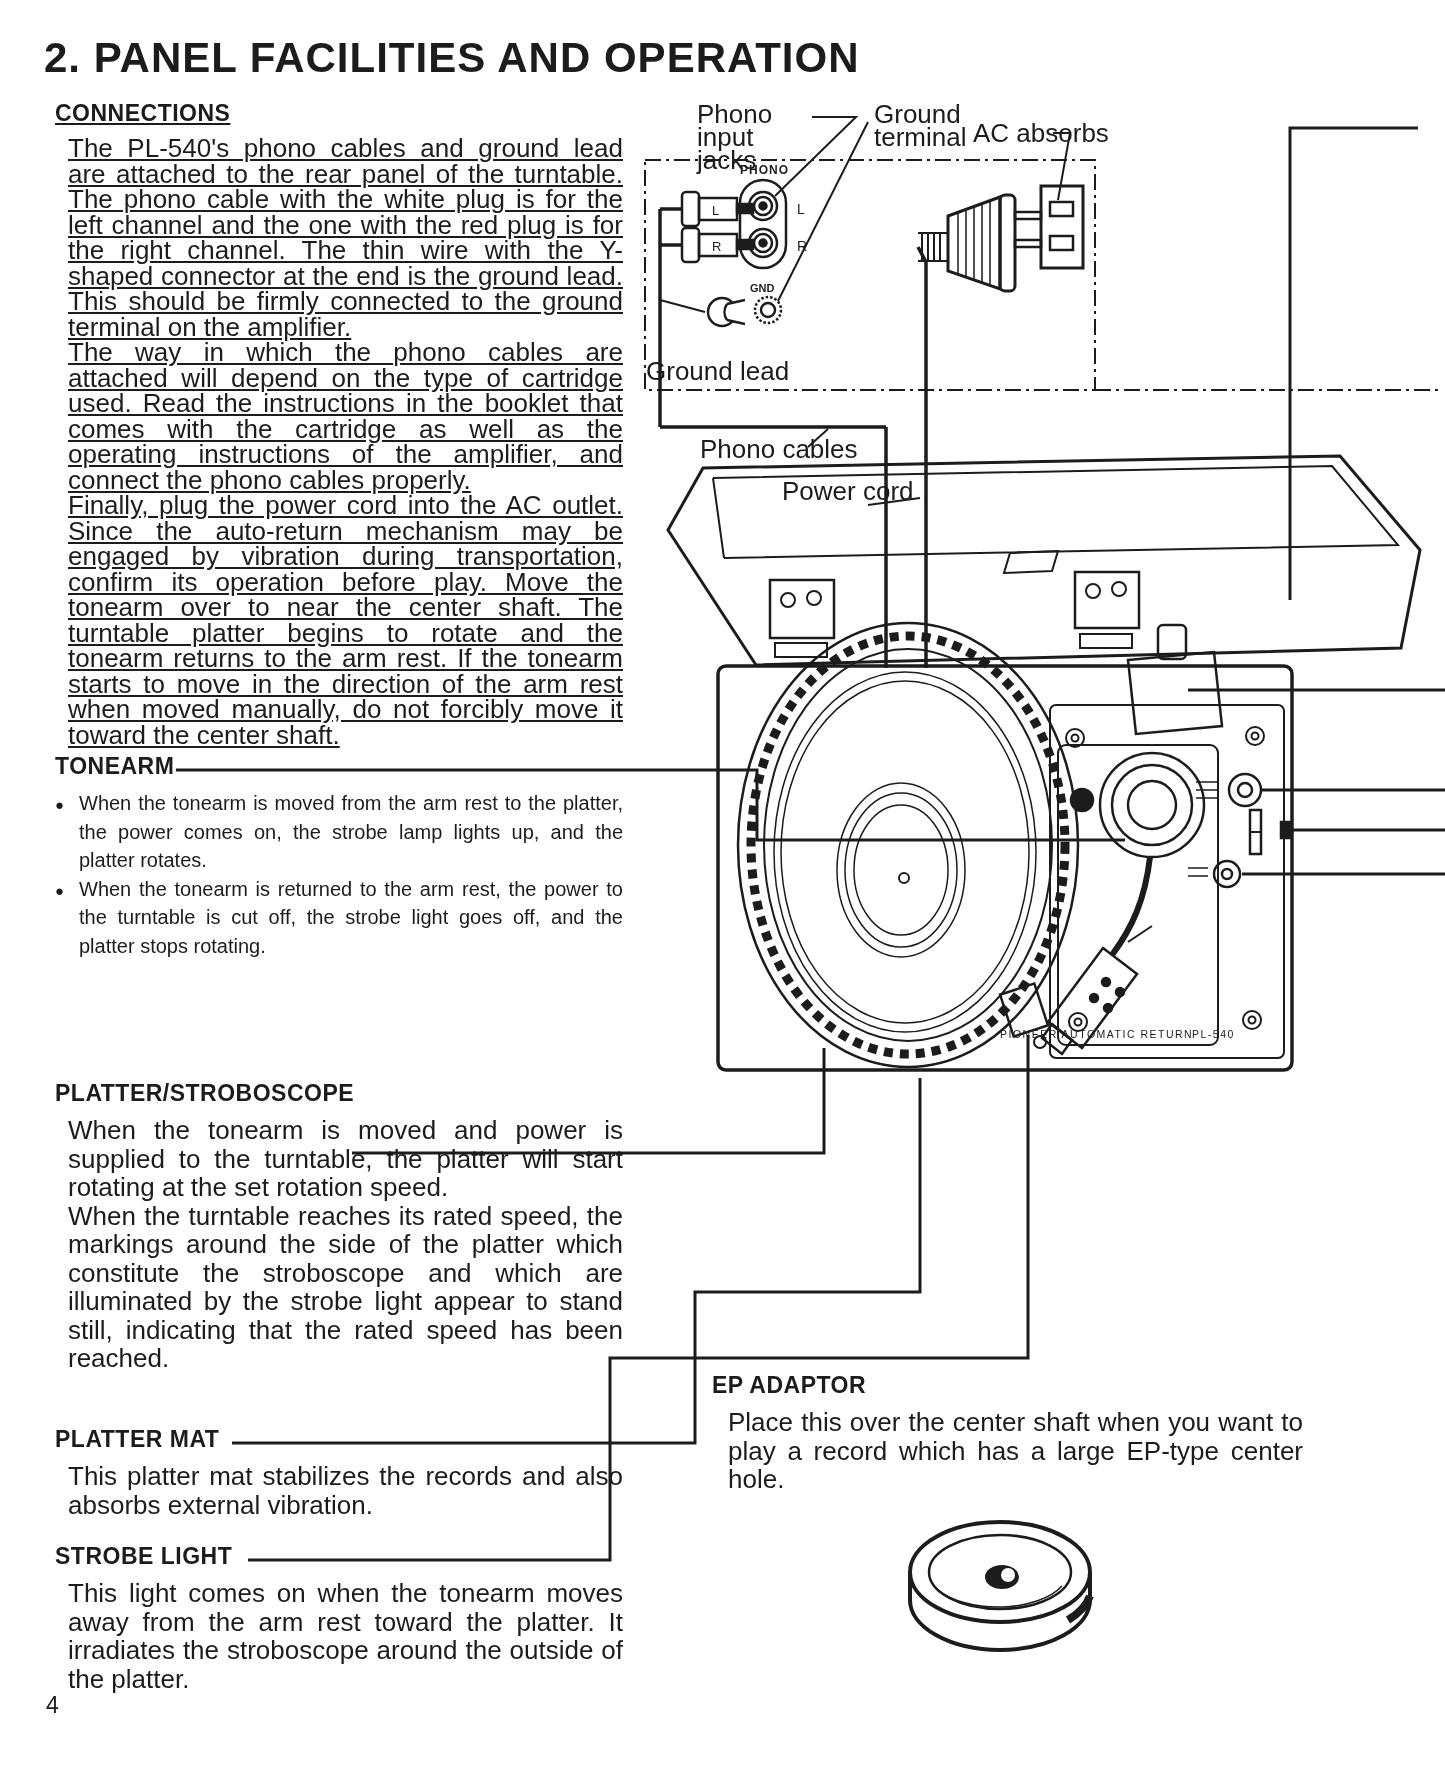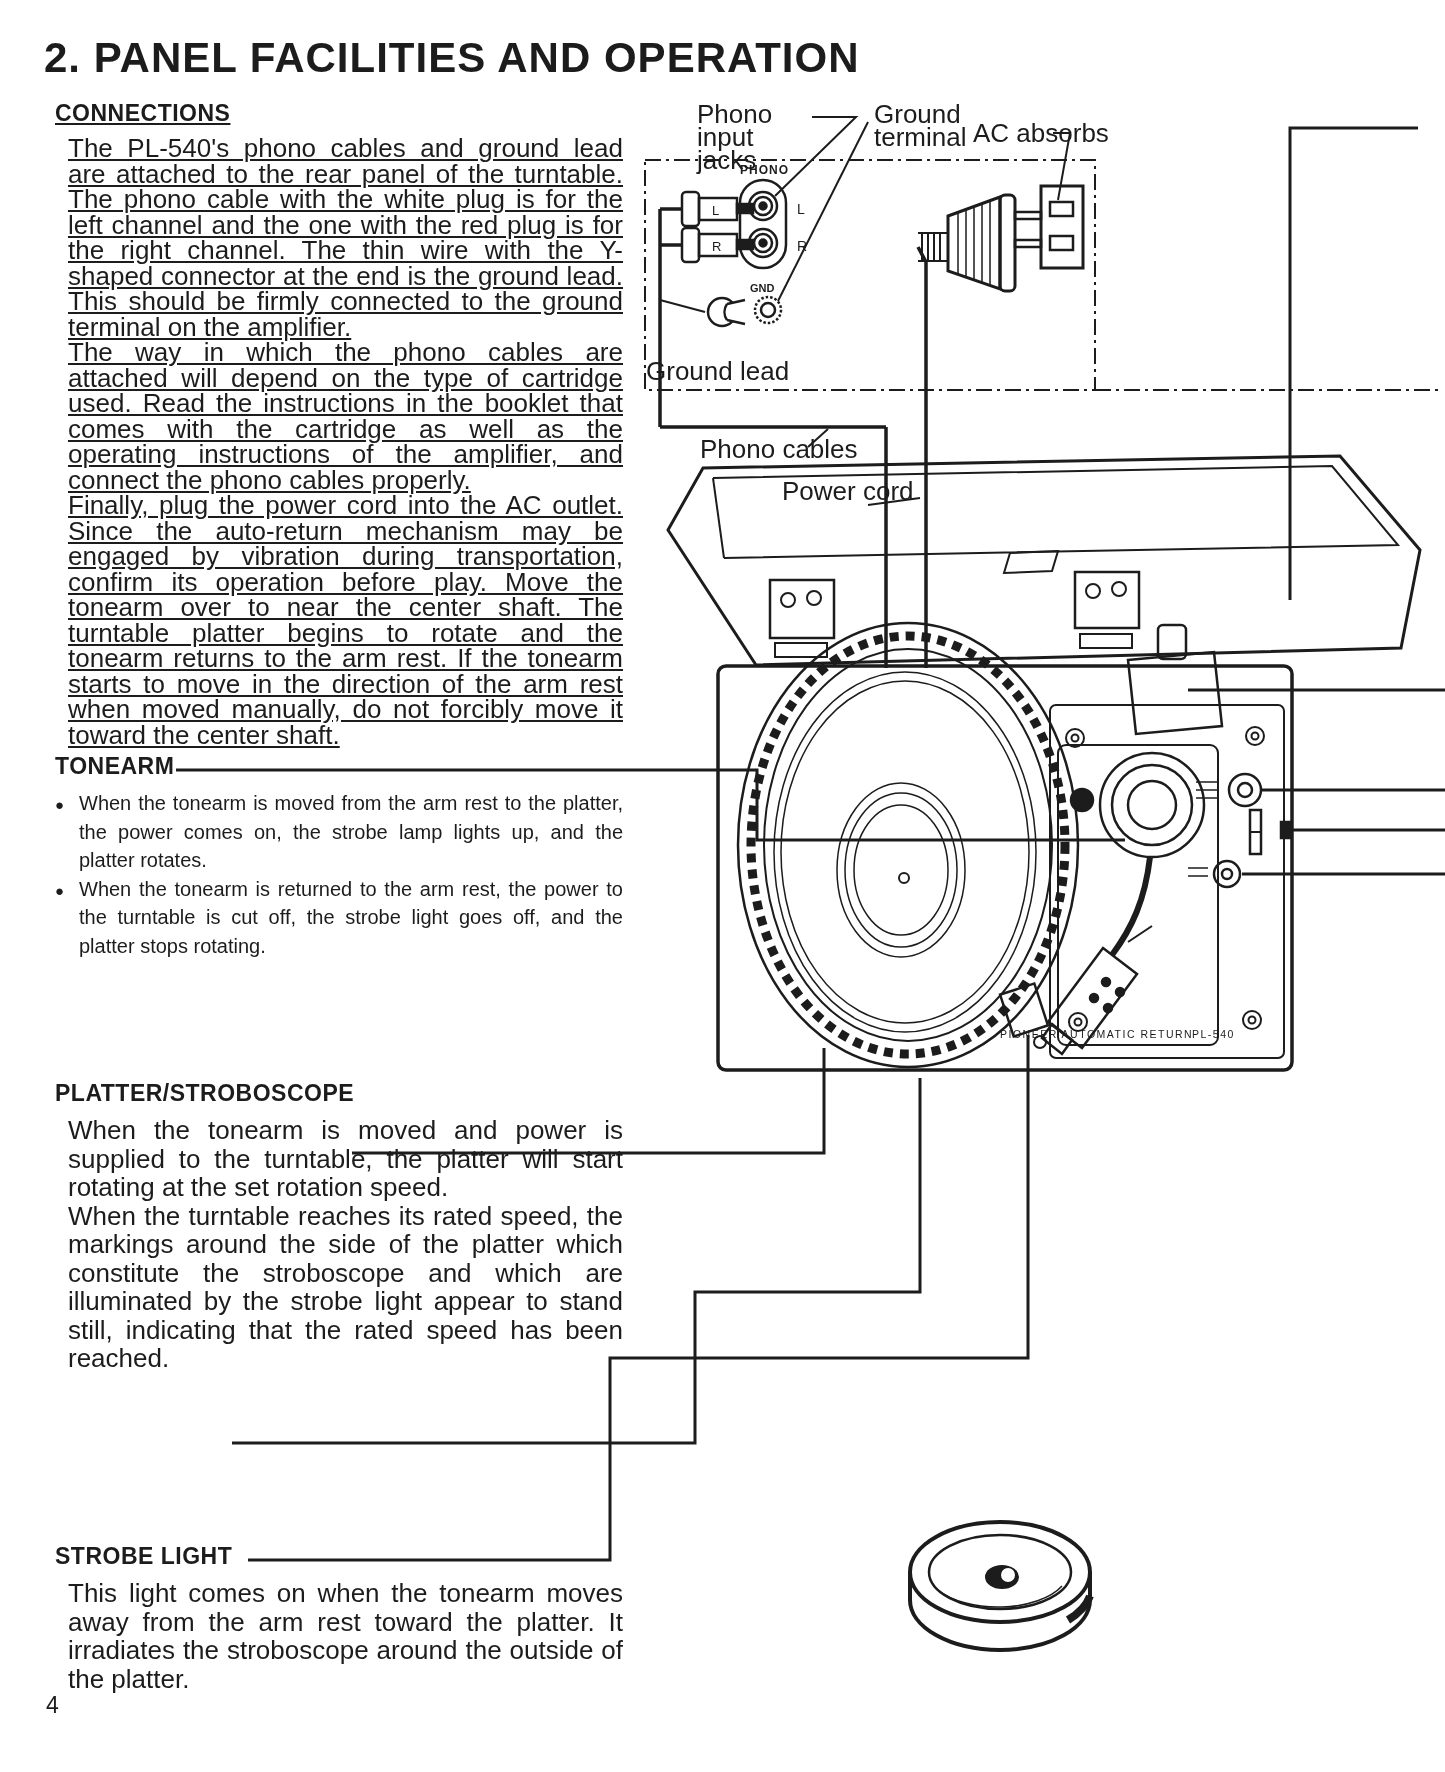--- a/index.html
+++ b/index.html
@@ -236,23 +236,35 @@
   </div>
 
   <div class="section" style="top:1080px;">
     <div class="sec-head">PLATTER/STROBOSCOPE</div>
     <div class="sec-body">
       <div class="para wide">When the tonearm is moved and power is supplied to the turntable, the platter will start rotating at the set rotation speed.</div>
       <div class="para wide">When the turntable reaches its rated speed, the markings around the side of the platter which constitute the stroboscope and which are illuminated by the strobe light appear to stand still, indicating that the rated speed has been reached.</div>
     </div>
   </div>
 
+  <div class="section" style="top:1426px;">
+    <div class="sec-head">PLATTER MAT</div>
+    <div class="sec-body">
+      <div class="para wide">This platter mat stabilizes the records and also absorbs external vibration.</div>
+    </div>
+  </div>
 
   <div class="section" style="top:1543px;">
     <div class="sec-head">STROBE LIGHT</div>
     <div class="sec-body">
       <div class="para wide">This light comes on when the tonearm moves away from the arm rest toward the platter. It irradiates the stroboscope around the outside of the platter.</div>
     </div>
   </div>
 
+  <div id="ep-section">
+    <div class="sec-head">EP ADAPTOR</div>
+    <div class="sec-body" style="padding-left:16px;">
+      <div class="para wide" style="width:575px;">Place this over the center shaft when you want to play a record which has a large EP-type center hole.</div>
+    </div>
+  </div>
 
   <div id="page-num">4</div>
 </div>
 
 </body></html>

